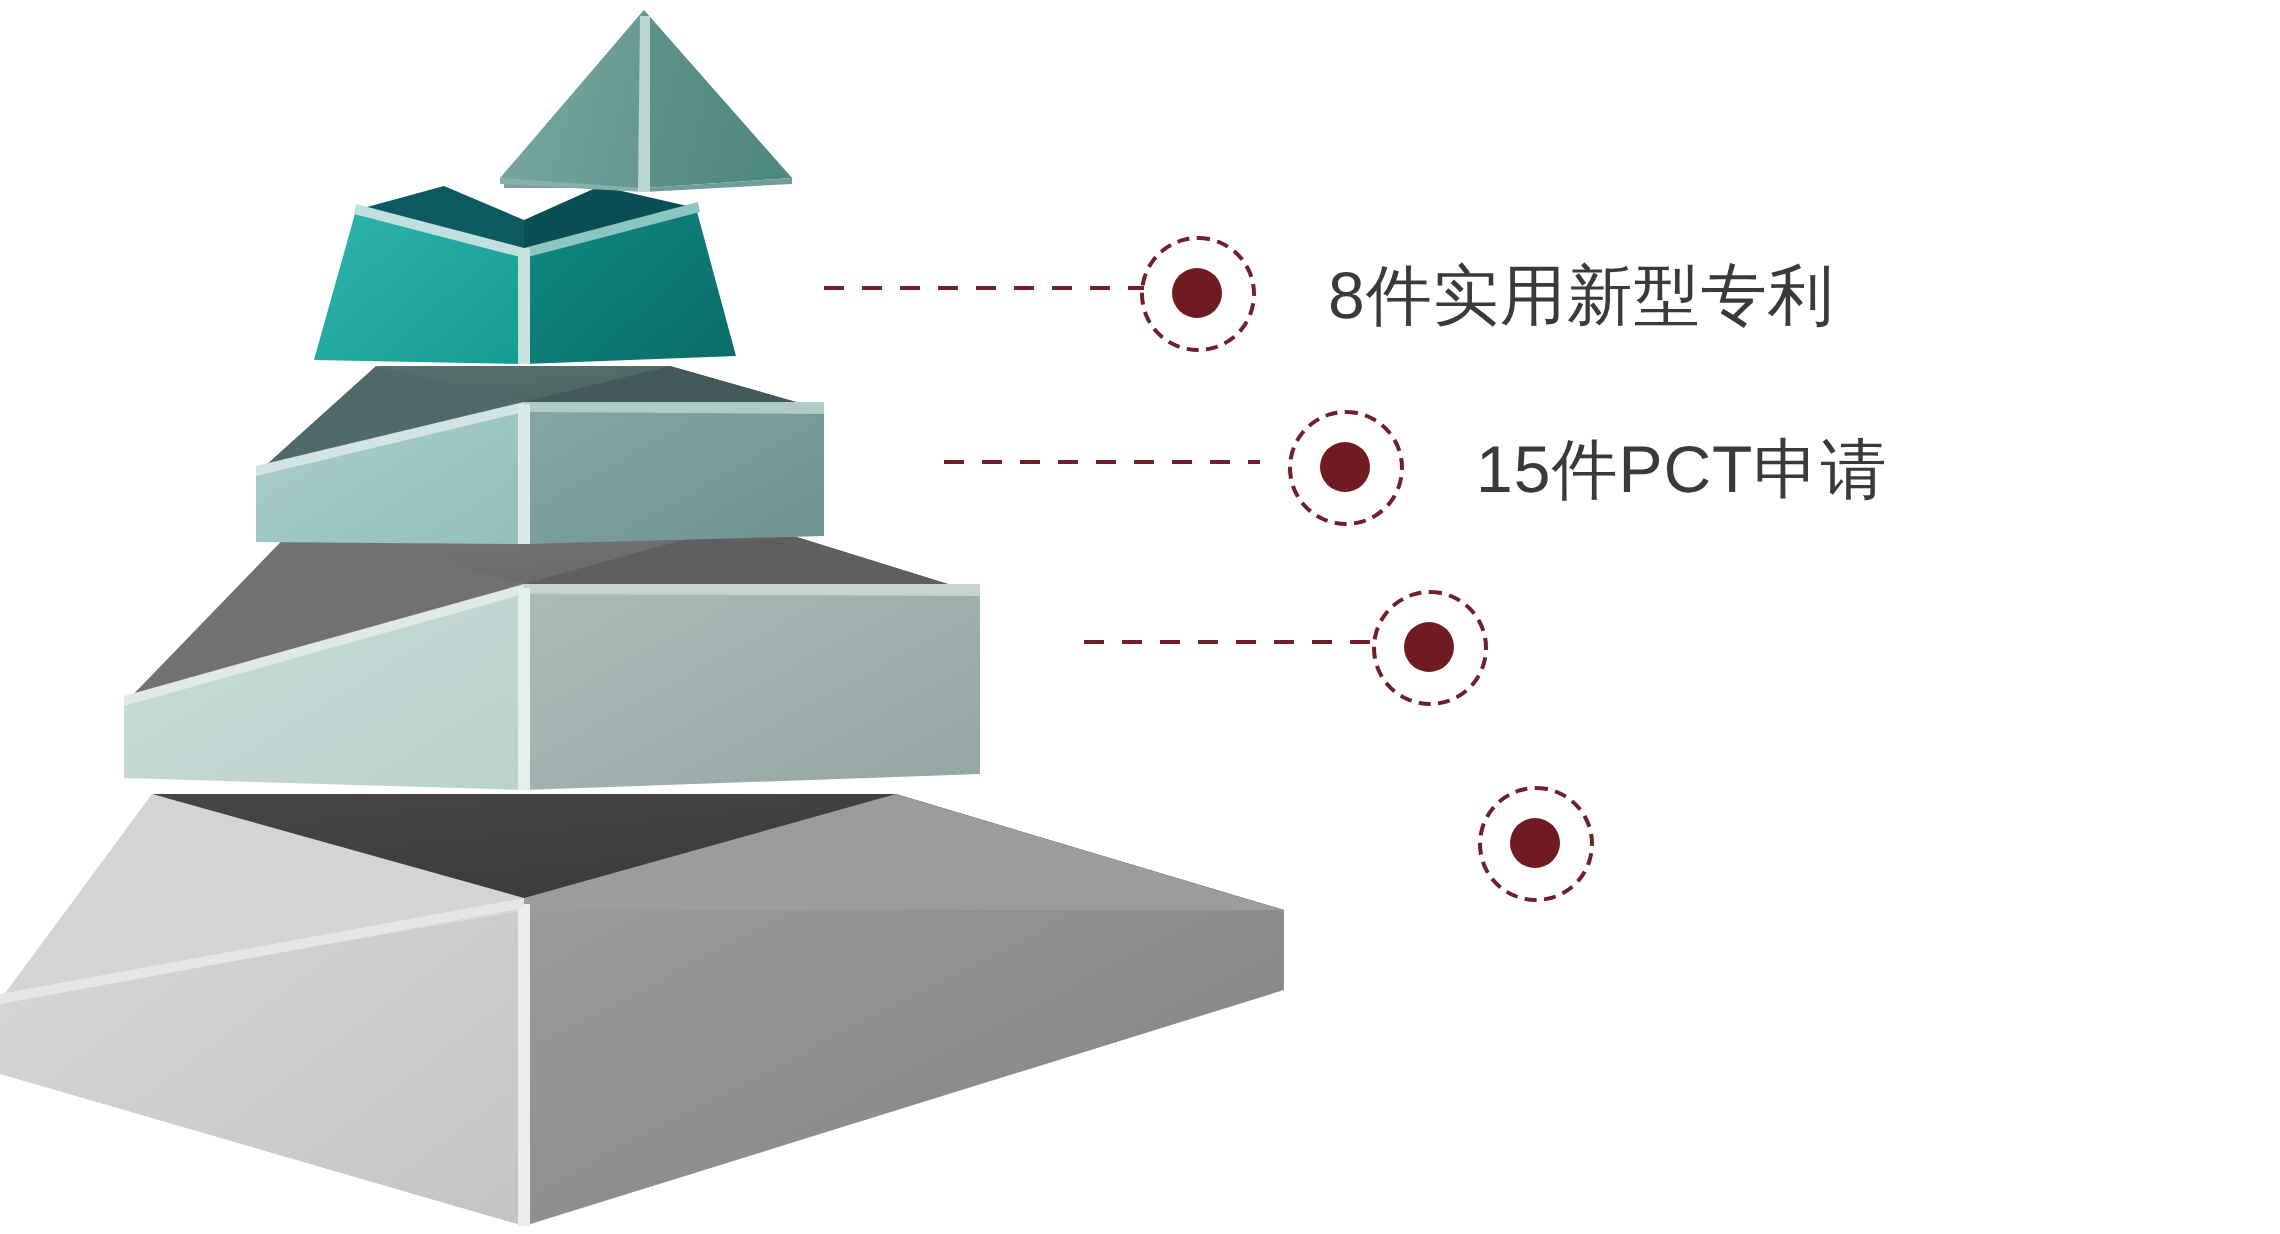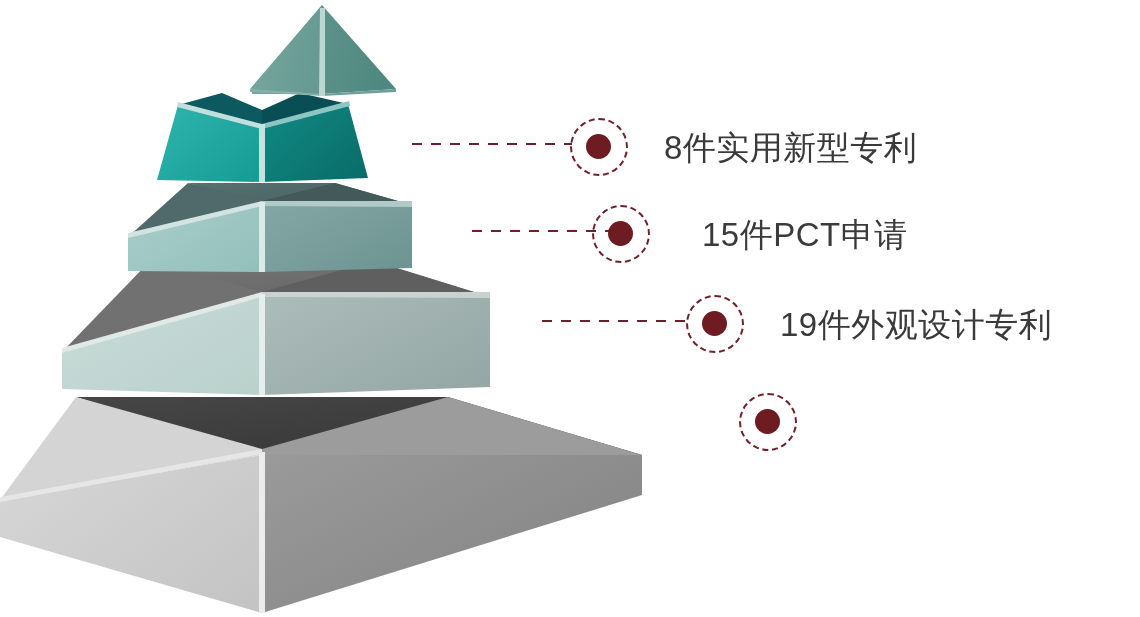--- a/index.html
+++ b/index.html
@@ -197,34 +197,33 @@
   </svg>
 
   <div class="callout-row" style="left:570px; top:115px;">
     <span class="marker">
       <span class="marker-ring"></span>
       <span class="marker-dot"></span>
     </span>
     <span class="callout-label">8件实用新型专利</span>
   </div>
 
-  <div class="callout-row" style="left:592px; top:202px;gap:16px;">
+  <div class="callout-row" style="left:644px; top:202px;">
     <span class="marker">
       <span class="marker-ring"></span>
       <span class="marker-dot"></span>
     </span>
     <span class="callout-label">15件PCT申请</span>
   </div>
 
   <div class="callout-row" style="left:686px; top:292px;">
     <span class="marker">
       <span class="marker-ring"></span>
       <span class="marker-dot"></span>
     </span>
-    <span class="callout-label">19件外观设计专利</span>
   </div>
 
   <div class="callout-row" style="left:739px; top:390px;">
     <span class="marker">
       <span class="marker-ring"></span>
       <span class="marker-dot"></span>
     </span>
   </div>
 
 </div>

